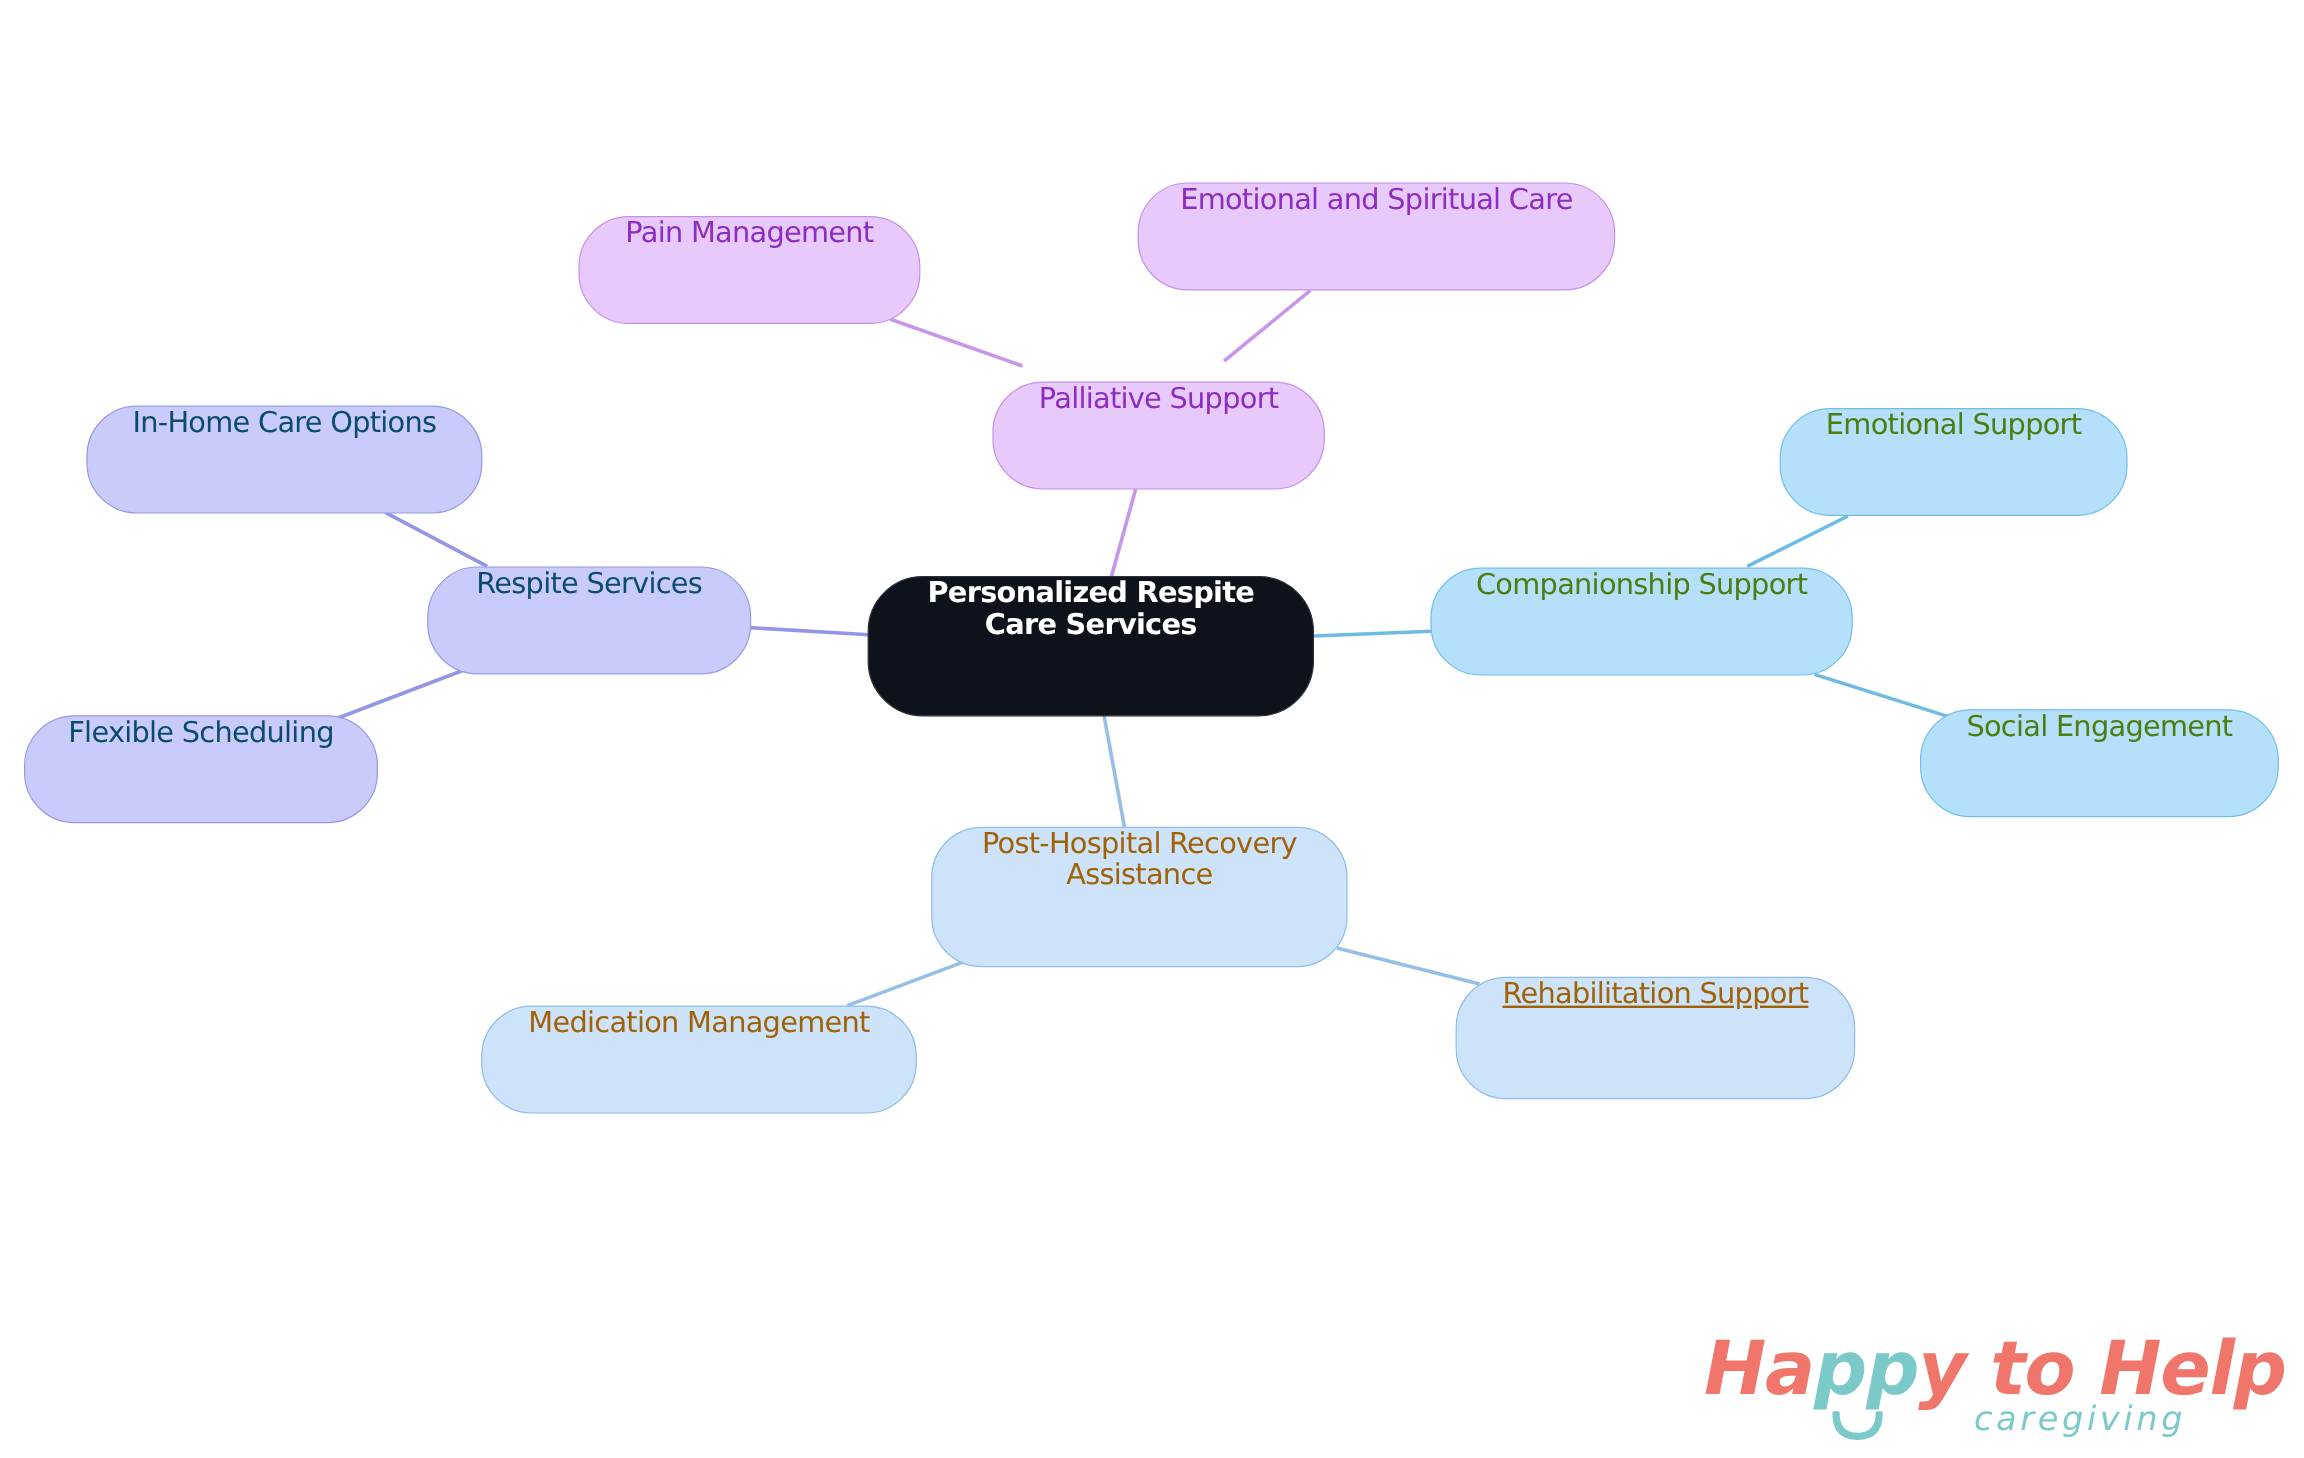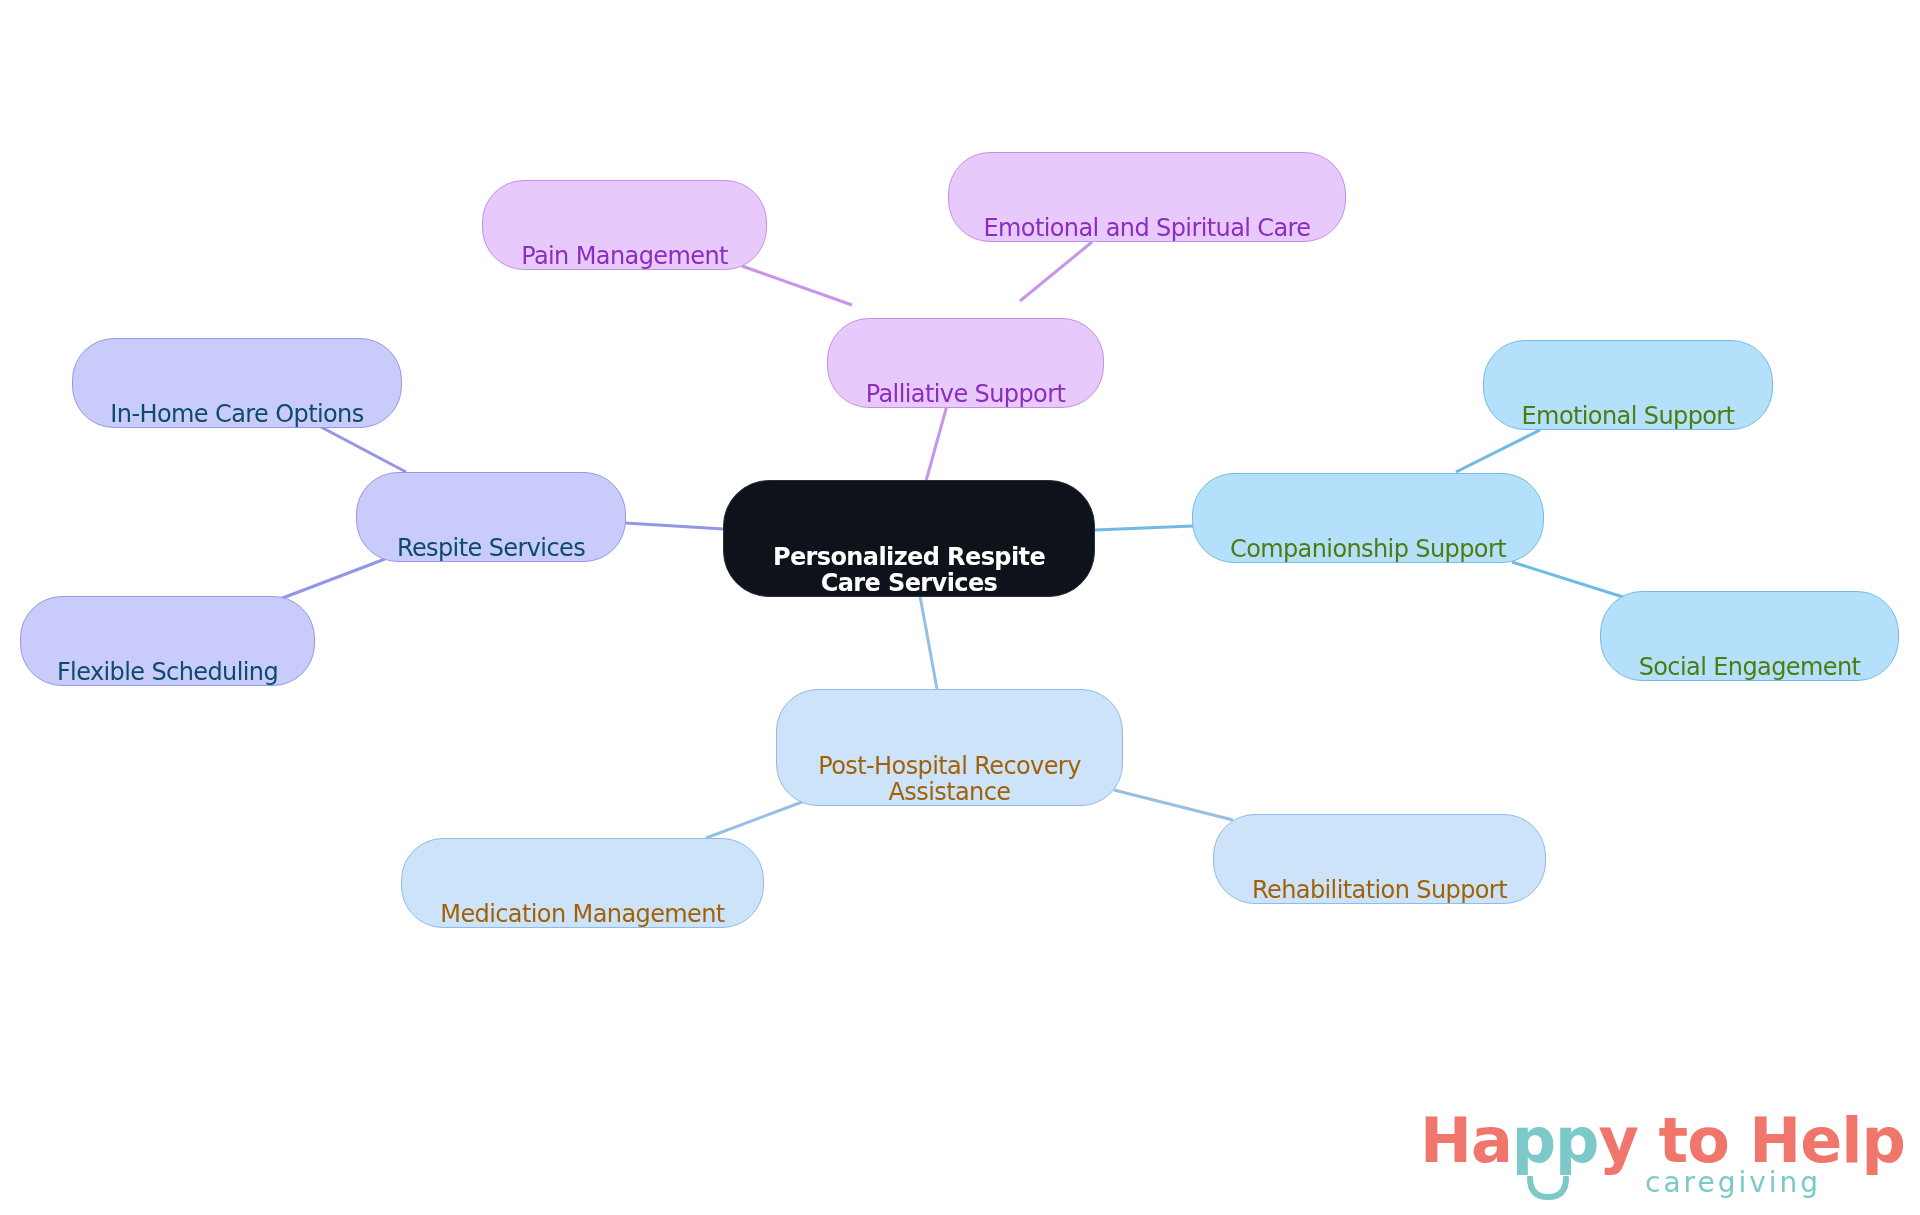--- a/index.html
+++ b/index.html
@@ -1,29 +1,29 @@
 <!DOCTYPE html>
 <html><head>
   <meta charset="utf-8">
   <style>
     html, body { margin: 0; padding: 0; background: #ffffff; }
     body { width: 1920px; height: 1215px; position: relative; overflow: hidden; font-family: "Liberation Sans", sans-serif; }
     #edges { position: absolute; left: 0; top: 0; width: 1920px; height: 1215px; }
     .node {
       position: absolute; box-sizing: border-box;
-      display: flex; align-items: flex-end; justify-content: center; text-align: center;
+      display: flex; align-items: flex-start; justify-content: center; text-align: center;
       border-radius: 42px; border: 1.5px solid; font-size: 24px; line-height: 26px;
       font-family: "DejaVu Sans", sans-serif; letter-spacing: -0.6px; padding: 0 18px;
     }
     .node.root { background: #0d121b; border-color: #2a2f38; color: #ffffff; border-radius: 46px; }
     .node.purple { background: #e8c9fb; border-color: #c58fe6; color: #8c2cc0; }
     .node.indigo { background: #c9ccfb; border-color: #9598e6; color: #0c4a6e; }
     .node.sky { background: #b4e0fc; border-color: #72bde6; color: #4d7c0f; }
     .node.pale { background: #cde3fa; border-color: #8fbbe6; color: #a16207; }
-    .logo { position: absolute; left: 1420px; top: 1100px; width: 460px; height: 110px; }
+    .logo { position: absolute; left: 1420px; top: 1100px; width: 460px; height: 110px; font-style: italic; }
     .logo-main { position: absolute; left: 0; top: 4px; font-family: "DejaVu Sans", sans-serif; font-weight: bold; font-size: 62px; letter-spacing: -1px; color: #f0756b; white-space: nowrap; }
     .logo-main .teal { color: #7cc9c9; }
     .logo-sub { position: absolute; left: 225px; top: 66px; font-family: "DejaVu Sans", sans-serif; font-size: 28px; letter-spacing: 3px; color: #7cc9c9; }
     .logo-smile { position: absolute; left: 106px; top: 76px; width: 44px; height: 24px; }
   </style>
 </head>
 <body>
 
 <svg id="edges" xmlns="http://www.w3.org/2000/svg">
 
@@ -78,21 +78,21 @@
 <div class="node sky" style="left:1600px; top:591px; width:299px; height:90px;">
   <span>Social Engagement</span>
 </div>
 
 <div class="node pale" style="left:776px; top:689px; width:347px; height:117px;">
   <span style="max-width:290px;">Post-Hospital Recovery Assistance</span>
 </div>
 <div class="node pale" style="left:401px; top:838px; width:363px; height:90px;">
   <span>Medication Management</span>
 </div>
-<div class="node pale" style="left:1213px; top:814px; width:333px; height:90px;">
+<div class="node pale" style="left:1213px; top:814px; width:333px; height:102px;text-decoration:underline;">
   <span>Rehabilitation Support</span>
 </div>
 
 <div class="logo">
   <div class="logo-main">
     <span>Ha</span><span class="teal">pp</span><span>y to Help</span>
   </div>
   <svg class="logo-smile" viewBox="0 0 44 24">
     <path d="M4 2 Q4 21 22 21 Q40 21 40 2" fill="none" stroke="#7cc9c9" stroke-width="6" stroke-linecap="round"></path>
   </svg>

